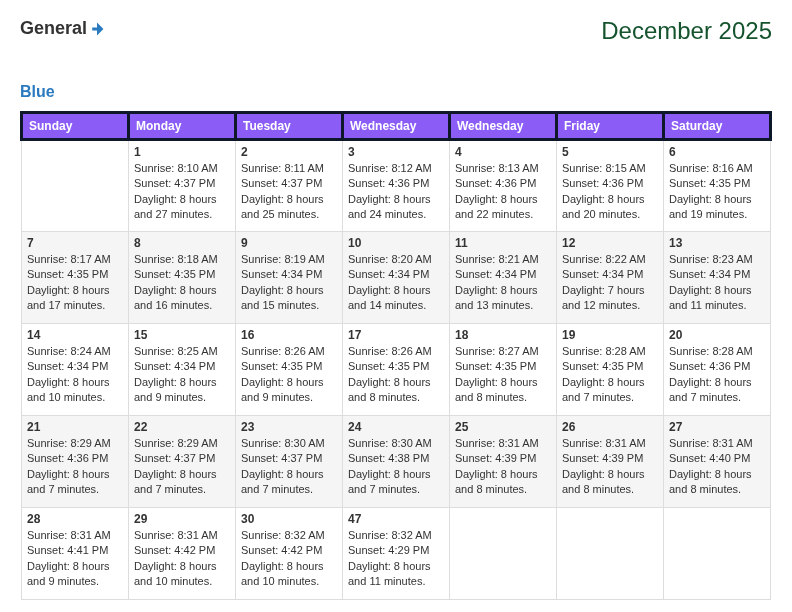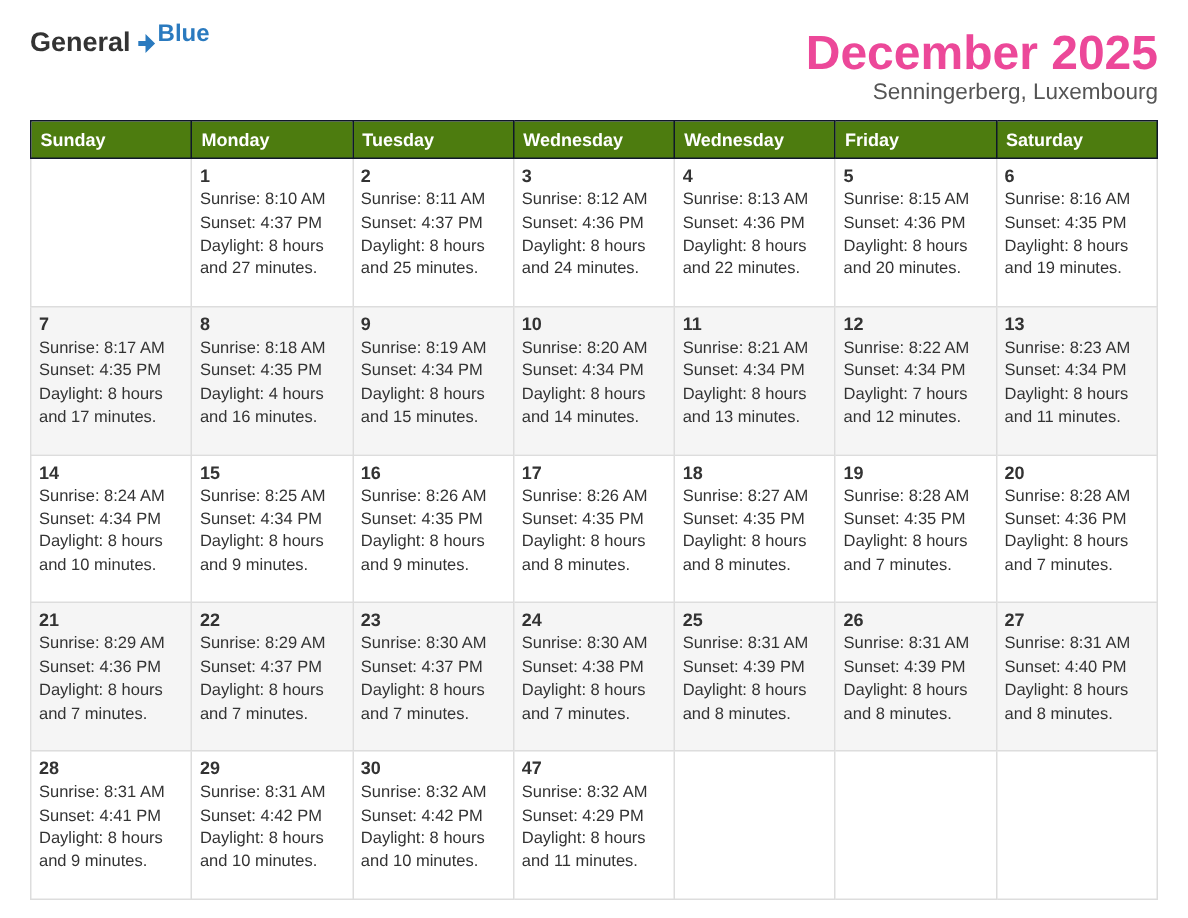--- a/index.html
+++ b/index.html
@@ -18,60 +18,61 @@
       flex-direction: column;
     }
     .header {
       display: flex;
       justify-content: space-between;
       align-items: flex-start;
       margin-bottom: 10px;
     }
     .logo {
       display: flex;
-      flex-direction: row;
+      flex-direction: column;
       align-items: flex-start;
+      gap: 48px;
     }
     .logo-text {
       display: flex;
       align-items: center;
     }
     .logo-icon {
       width: 16px;
       height: 16px;
       margin-left: 2px;
     }
     .title-section {
       text-align: right;
     }
     .month-title {
-      font-size: 32px;
-      font-weight: bold;
-      color: #ec4899;
+      font-size: 24px;
+      font-weight: normal;
+      color: #14532d;
       line-height: 1.1;
     }
     .location {
       font-size: 15px;
       color: #555;
     }
     .calendar {
       flex: 1;
       border: 1px solid #ccc;
       border-collapse: collapse;
       width: 100%;
       table-layout: fixed;
     }
     .calendar th {
-      background-color: #4d7c0f;
+      background-color: #8b5cf6;
       color: white;
       font-size: 12px;
       font-weight: bold;
       text-align: left;
       padding: 5px 6px;
-      border: 1px solid #0f172a;
+      border: 3px solid #0f172a;
       margin-top: 23px;
     }
     .calendar td {
       vertical-align: top;
       border: 1px solid #ddd;
       padding: 4px 5px;
       font-size: 9.5px;
       color: #333;
       height: 88px;
     }
@@ -107,21 +108,20 @@
       <div class="logo-text">
         <span style="font-size:18px;font-weight:bold;color:#333;">General</span>
         <svg class="logo-icon" viewBox="0 0 20 20" xmlns="http://www.w3.org/2000/svg">
           <polygon points="10,2 18,10 10,18 10,12 4,12 4,8 10,8" fill="#2a7abf"></polygon>
         </svg>
       </div>
       <span style="font-size:16px;font-weight:bold;color:#2a7abf;margin-top:-4px;">Blue</span>
     </div>
     <div class="title-section">
       <div class="month-title">December 2025</div>
-      <div class="location">Senningerberg, Luxembourg</div>
     </div>
   </div>
 
   <table class="calendar">
     <thead>
       <tr>
         <th>Sunday</th>
         <th>Monday</th>
         <th>Tuesday</th>
         <th>Wednesday</th>
@@ -158,21 +158,21 @@
             <div class="cell-info"><span>Sunrise: 8:16 AM</span><br><span>Sunset: 4:35 PM</span><br><span>Daylight: 8 hours and 19 minutes.</span></div>
           </td>
         </tr>
         <tr class="row-alt">
           <td>
             <span class="day-number">7</span>
             <div class="cell-info"><span>Sunrise: 8:17 AM</span><br><span>Sunset: 4:35 PM</span><br><span>Daylight: 8 hours and 17 minutes.</span></div>
           </td>
           <td>
             <span class="day-number">8</span>
-            <div class="cell-info"><span>Sunrise: 8:18 AM</span><br><span>Sunset: 4:35 PM</span><br><span>Daylight: 4 hours and 16 minutes.</span></div>
+            <div class="cell-info"><span>Sunrise: 8:18 AM</span><br><span>Sunset: 4:35 PM</span><br><span>Daylight: 8 hours and 16 minutes.</span></div>
           </td>
           <td>
             <span class="day-number">9</span>
             <div class="cell-info"><span>Sunrise: 8:19 AM</span><br><span>Sunset: 4:34 PM</span><br><span>Daylight: 8 hours and 15 minutes.</span></div>
           </td>
           <td>
             <span class="day-number">10</span>
             <div class="cell-info"><span>Sunrise: 8:20 AM</span><br><span>Sunset: 4:34 PM</span><br><span>Daylight: 8 hours and 14 minutes.</span></div>
           </td>
           <td>

